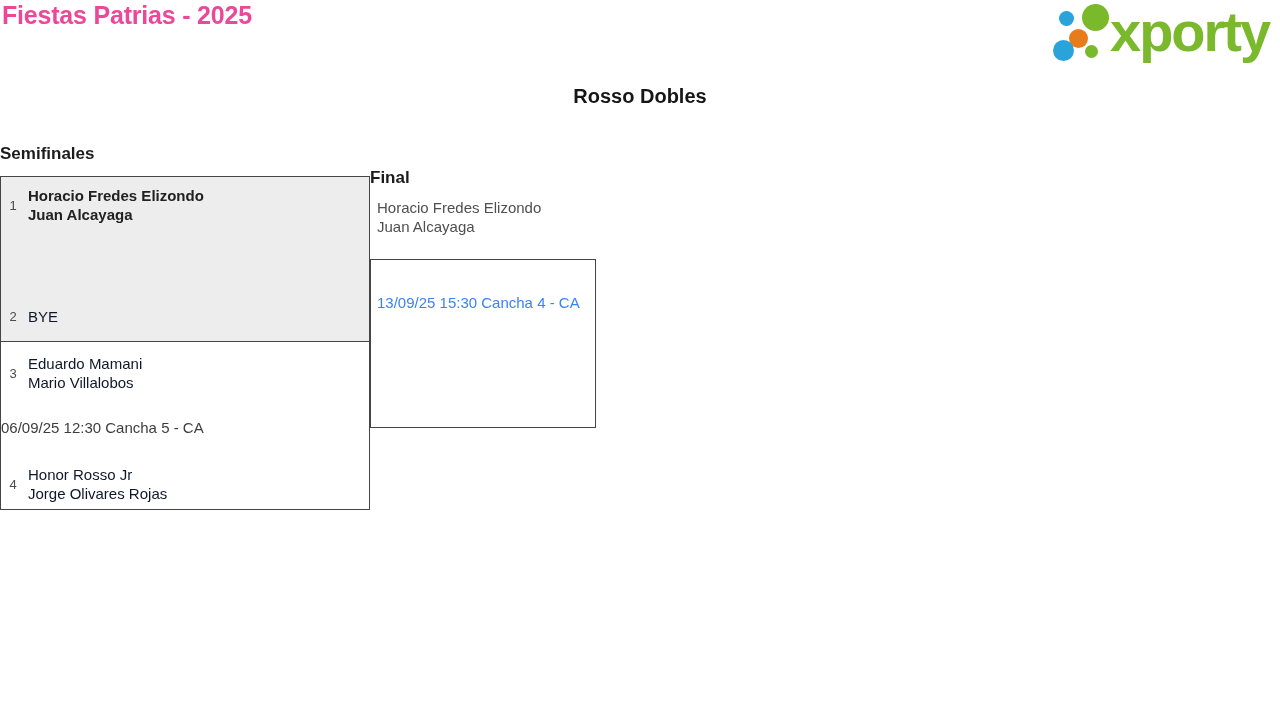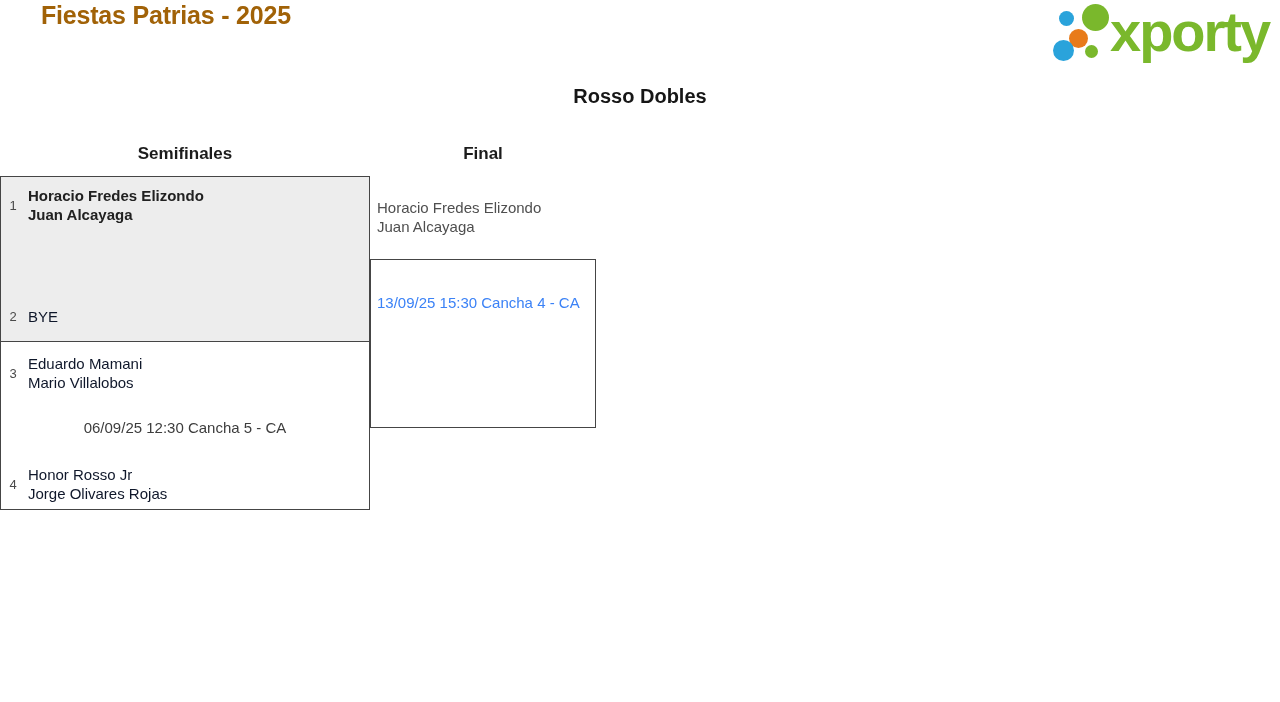--- a/index.html
+++ b/index.html
@@ -1,59 +1,59 @@
 <!DOCTYPE html>
 <html><head>
 <meta charset="utf-8">
 <style>
   * { margin:0; padding:0; box-sizing:border-box; }
   html,body { width:1280px; height:702px; background:#ffffff; overflow:hidden;
               font-family:"Liberation Sans", sans-serif; position:relative; }
 
   
   .page-title { position:absolute; left:2px; top:-1px; font-size:25px; font-weight:700;
-                color:#a16207; line-height:33px; letter-spacing:-0.2px;margin-left:39px; }
+                color:#ec4899; line-height:33px; letter-spacing:-0.2px; }
 
   
   .logo { position:absolute; left:1048px; top:4px; width:232px; height:66px; cursor:pointer; }
   .dot { position:absolute; border-radius:50%; }
   .dot-blue-small  { left:11px; top:7px;  width:15px; height:15px; background:#2aa3db; }
   .dot-green-large { left:34px; top:0px;  width:27px; height:27px; background:#7ab82c; }
   .dot-orange     { left:21px; top:25px; width:19px; height:19px; background:#e87b1a; }
   .dot-blue-large { left:5px;  top:36px; width:21px; height:21px; background:#2aa3db; }
   .dot-green-small{ left:37px; top:41px; width:13px; height:13px; background:#7ab82c; }
   .wordmark { position:absolute; left:62px; top:-14px; font-size:56px; font-weight:800;
               letter-spacing:-2px; color:#7ab82c; line-height:84px; }
 
   
   .bracket-title { position:absolute; left:0; top:85px; width:1280px; text-align:center;
                    font-size:20px; font-weight:600; color:#161616; }
-  .round-header { position:absolute; top:144px; text-align:center; font-size:17px;
+  .round-header { position:absolute; top:144px; font-size:17px;
                   font-weight:600; color:#1c1c1c; }
   .round-header.semis { left:0; width:370px; }
-  .round-header.final { left:370px; width:226px; }
+  .round-header.final { left:370px; width:226px;margin-top:24px; }
 
   
   .match { position:absolute; left:0; width:370px; border:1px solid #454545; }
   .match-1 { top:176px; height:166px; background:#ededed; }
   .match-2 { top:341px; height:169px; background:#ffffff; }
   .final-box { position:absolute; left:370px; top:259px; width:226px; height:169px;
                border:1px solid #454545; background:transparent; }
 
   .team { position:absolute; left:0; display:flex; align-items:center; cursor:pointer; }
   .seed { width:24px; flex:none; text-align:center; font-size:13px; color:#4a4a4a; }
   .names { padding-left:3px; font-size:15px; line-height:19px; color:#0f172a; }
   .names.winner { font-weight:700; color:#212121; }
 
   .m1-team-top { top:9px; }
   .m1-team-bottom { top:130px; }
   .m2-team-top { top:12px; }
   .m2-team-bottom { top:123px; }
 
-  .schedule-center { position:absolute; left:0; top:77px; width:100%; text-align:center;
+  .schedule-center { position:absolute; left:0; top:77px; width:100%; 
                      font-size:15px; color:#3d3d3d; white-space:nowrap; }
   .final-schedule { position:absolute; left:6px; top:34px; font-size:15px; color:#3b82f6;
                     white-space:nowrap; }
   .final-advancing { position:absolute; left:377px; top:198px; font-size:15px;
                      line-height:19px; color:#4f4f4f; cursor:pointer; }
 </style>
 </head>
 <body>
 
 <div class="page-title">

